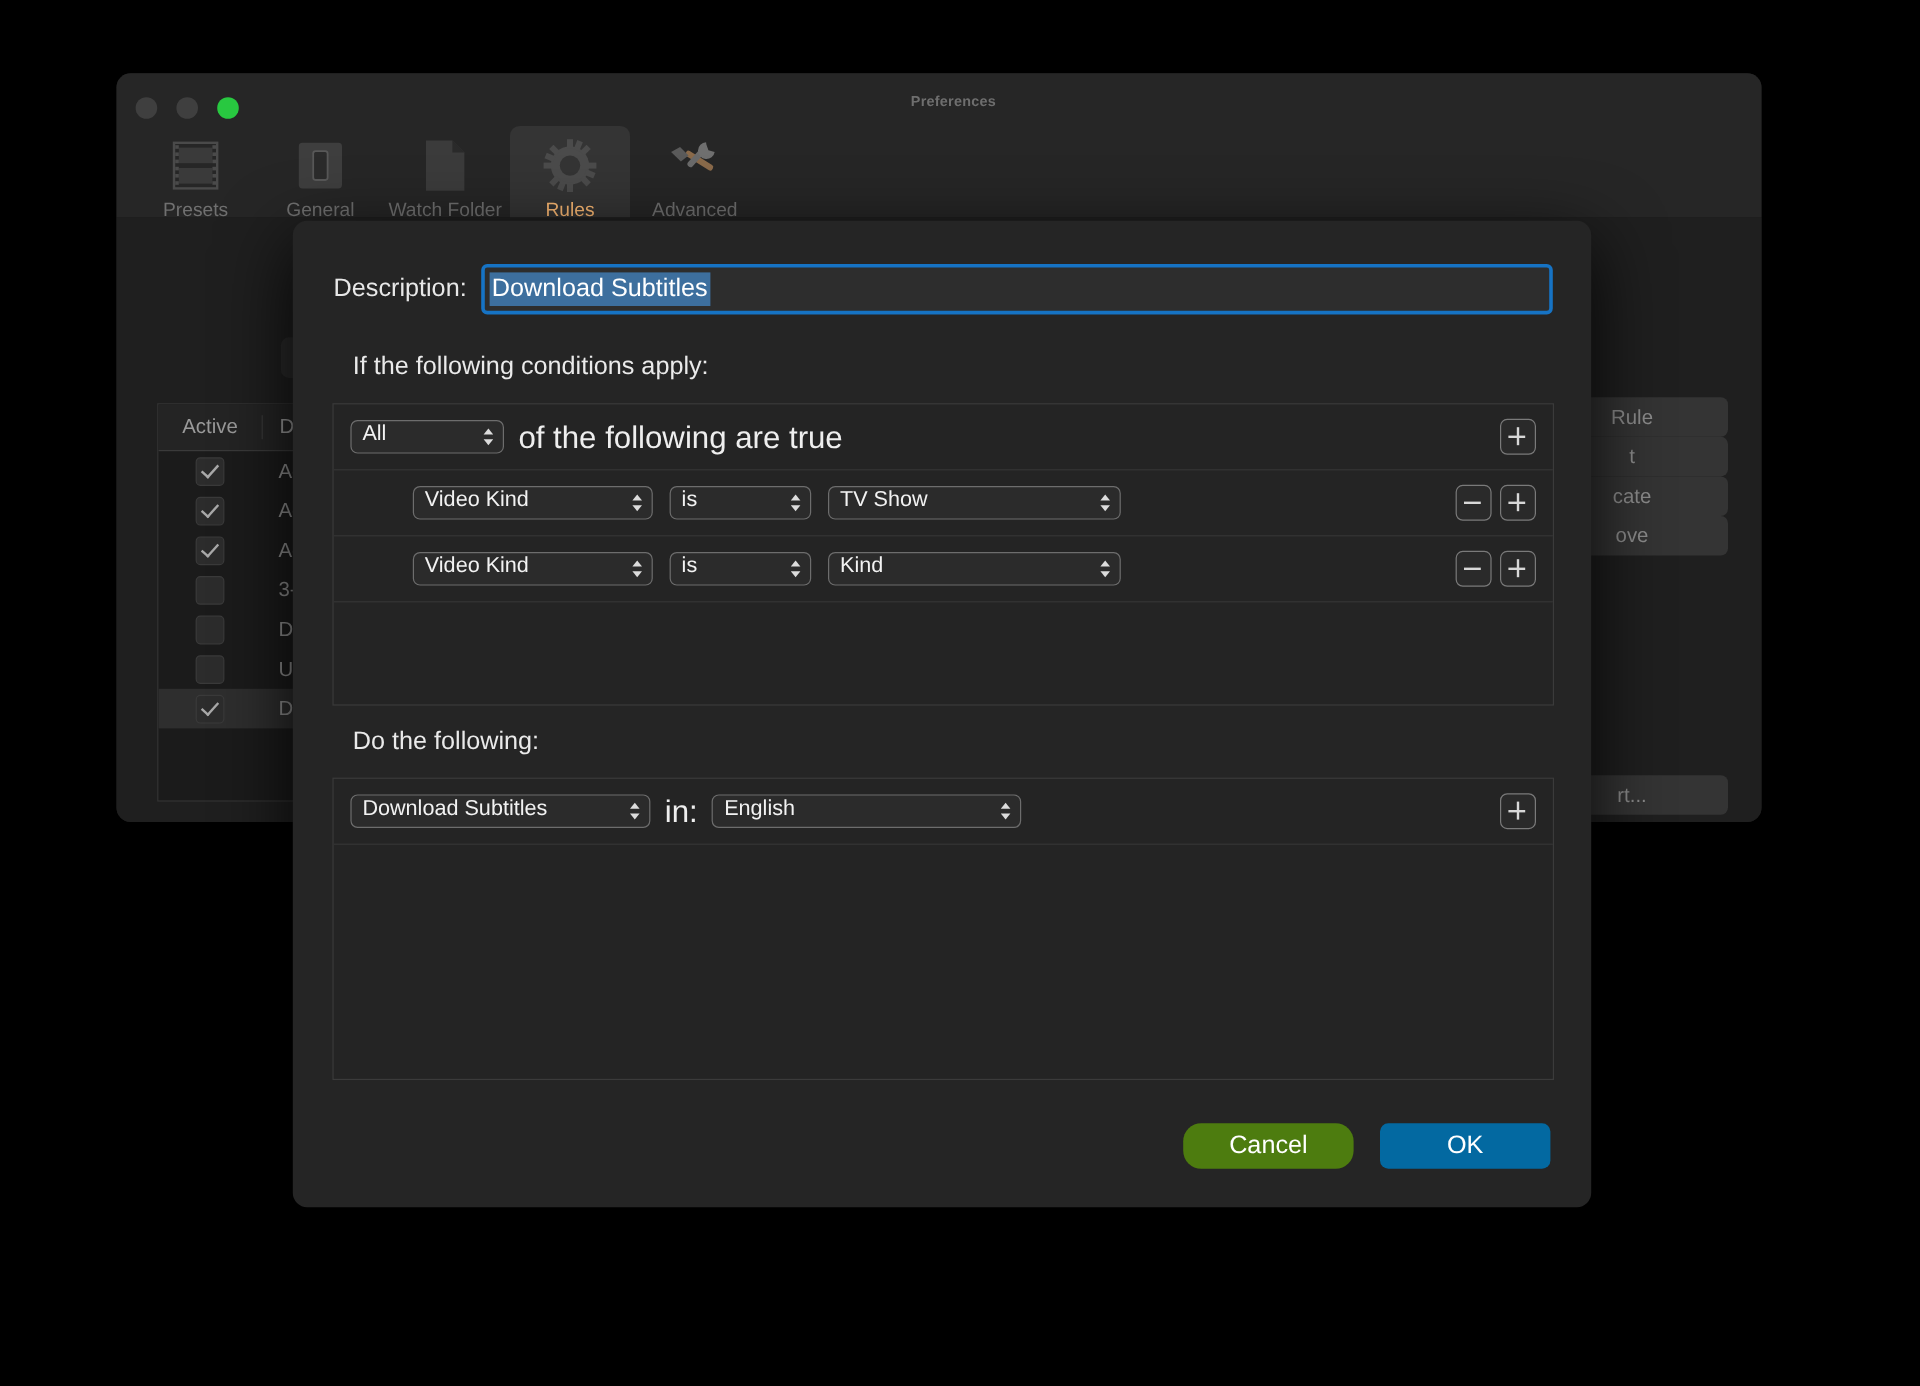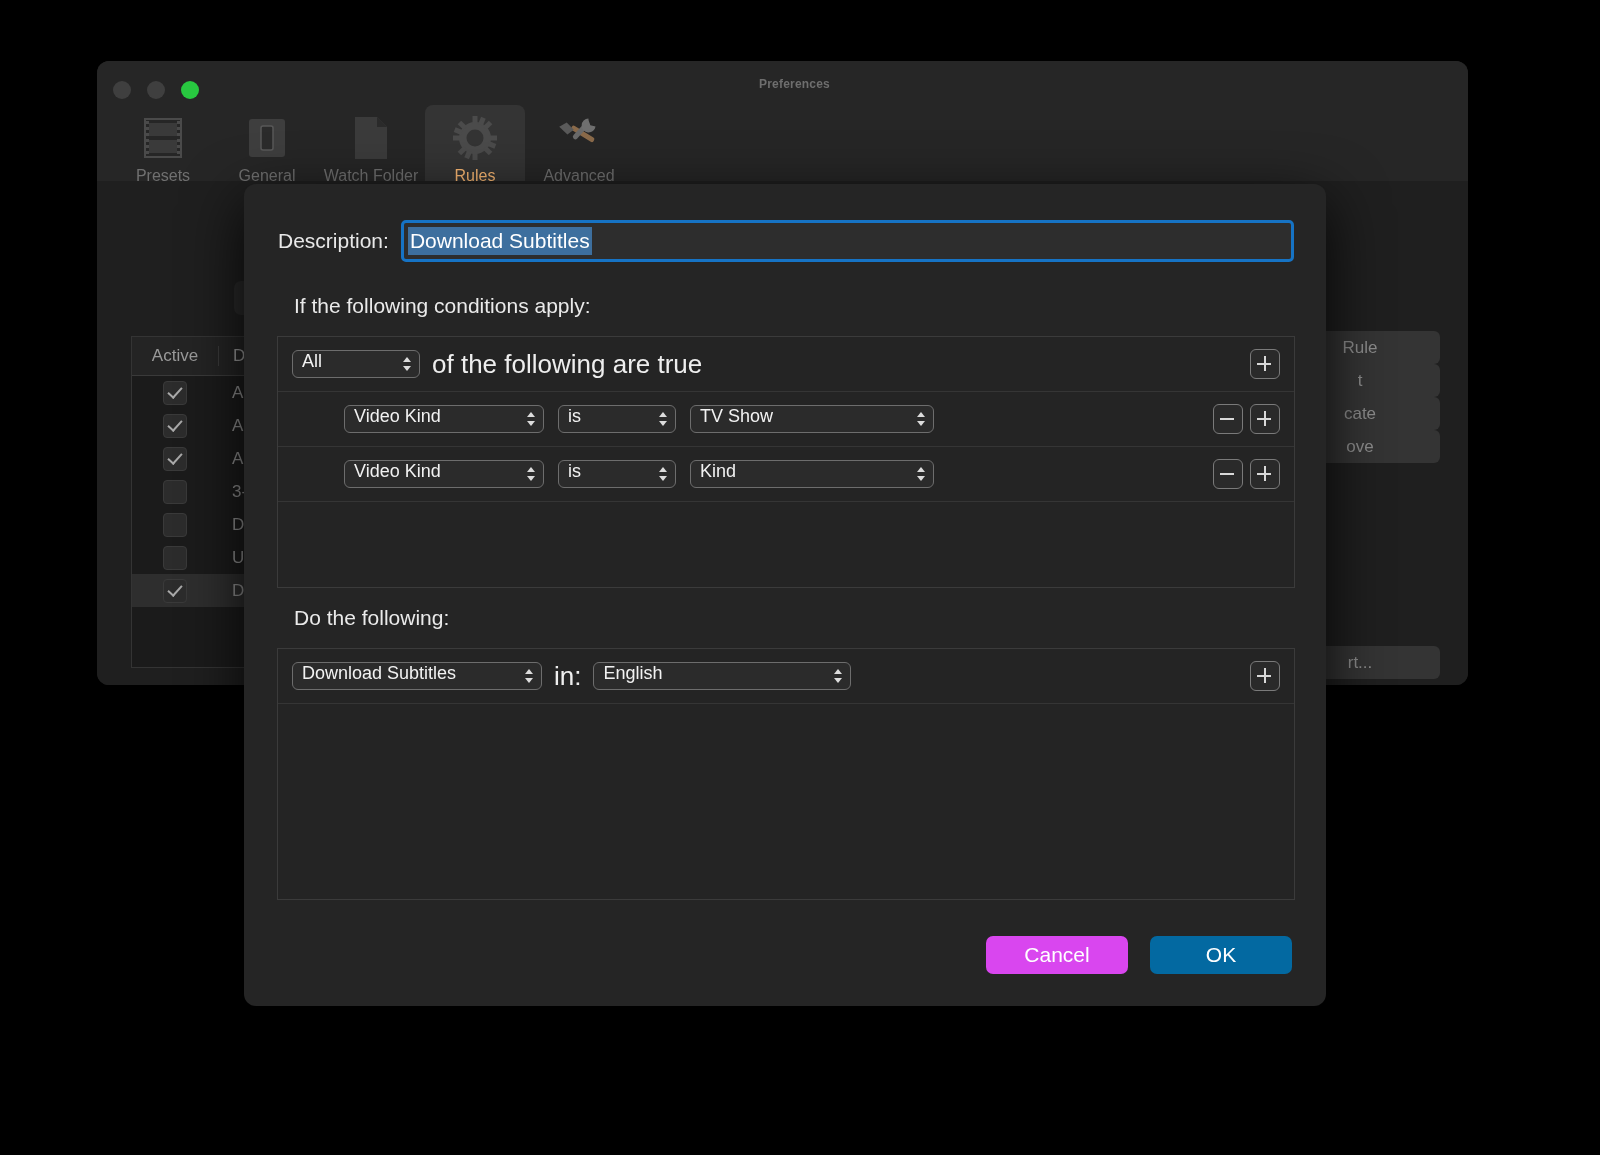--- a/index.html
+++ b/index.html
@@ -330,21 +330,21 @@
   .btn {
     min-width: 142px;
     height: 38px;
     border-radius: 7px;
     display: flex;
     align-items: center;
     justify-content: center;
     font-size: 21px;
     color: #ffffff;
   }
-  .btn.cancel { background: #d946ef; }
+  .btn.cancel { background: #4d7c0f; border-radius: 15px; }
   .btn.ok { background: #0369a1; }
 
   .sel-w-1 { width: 200px; }
   .sel-w-2 { width: 118px; margin-left: 14px; }
   .sel-w-3 { width: 244px; margin-left: 14px; }
   .sel-all { width: 128px; }
   .sel-action { width: 250px; }
   .sel-lang { width: 258px; margin-left: 12px; }
 </style>
 </head>

